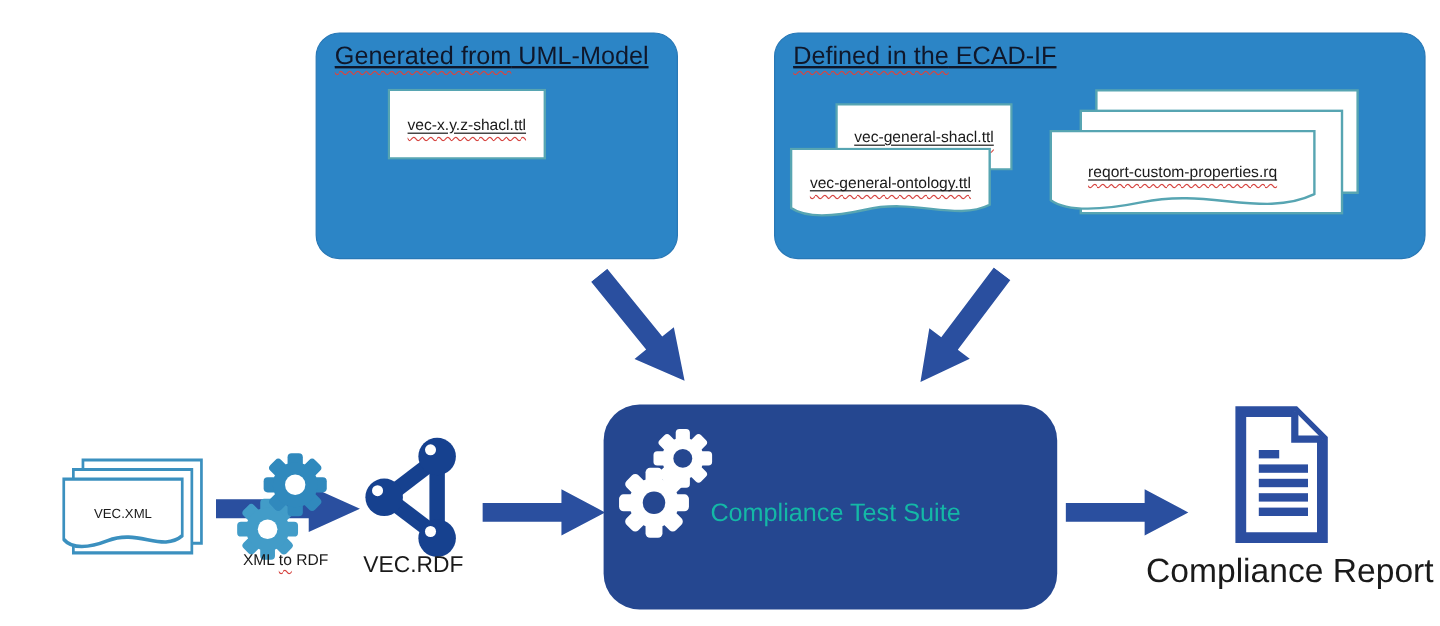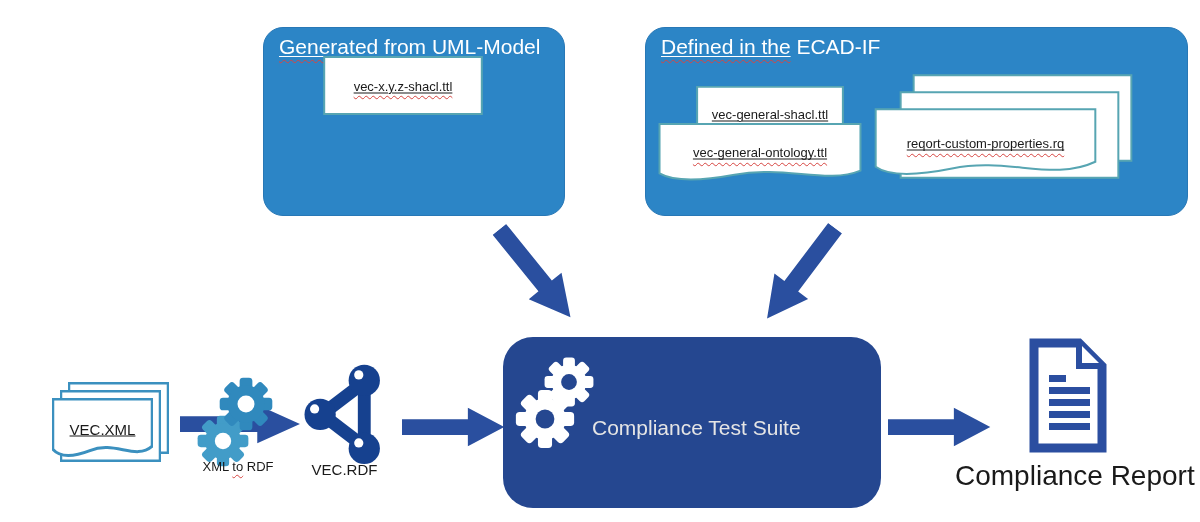--- a/index.html
+++ b/index.html
@@ -14,71 +14,71 @@
     --gear-dark:#3089BD;
     --gear-light:#429CC8;
     --squig:#D64541;
     --ink:#1a1a1a;
   }
   html,body{margin:0;padding:0;background:#fff;}
   .stage{position:relative;width:1200px;height:522px;background:#fff;overflow:hidden;
          font-family:"Liberation Sans",sans-serif;color:var(--ink);}
   .bluebox{position:absolute;background:var(--box-blue);border:1px solid var(--box-border);
            border-radius:20px;box-sizing:border-box;}
-  .box-title{position:absolute;left:15px;top:7px;color:#ffffff;font-size:21px;white-space:nowrap;}
+  .box-title{position:absolute;left:15px;top:7px;color:#0f172a;font-size:21px;white-space:nowrap;text-decoration:underline;}
   .u{text-decoration:underline;text-decoration-thickness:1px;text-underline-offset:2px;}
   .squig{text-decoration:underline wavy var(--squig);text-decoration-thickness:1px;text-underline-offset:5px;}
   .squig-only{text-decoration:underline wavy var(--squig);text-decoration-thickness:1px;text-underline-offset:3px;}
   .paper{position:absolute;}
   .paper > svg{position:absolute;left:0;top:0;width:100%;height:100%;}
   .pshape{fill:#fff;stroke:var(--paper-border);stroke-width:2;vector-effect:non-scaling-stroke;}
   .xml-shape{fill:#fff;stroke:var(--xml-border);stroke-width:3;vector-effect:non-scaling-stroke;}
   .plabel{position:absolute;left:0;right:0;text-align:center;font-size:13px;white-space:nowrap;}
   .plabel.mid{top:50%;transform:translateY(-50%);}
   .plabel.wavy{top:42%;transform:translateY(-50%);}
   .arrow{position:absolute;}
   .arrow svg{display:block;width:100%;height:100%;}
-  .caption{position:absolute;text-align:center;font-size:15px;white-space:nowrap;}
+  .caption{position:absolute;text-align:center;font-size:19px;white-space:nowrap;}
   .caption.big{font-size:28px;}
   .gear{position:absolute;}
   .gear-dark .gear-body{fill:var(--gear-dark);} .gear-dark .gear-hole{fill:#fff;}
   .gear-light .gear-body{fill:var(--gear-light);} .gear-light .gear-hole{fill:#fff;}
   .gear-white .gear-body{fill:#fff;} .gear-white .gear-hole{fill:var(--navy);}
   .suitebox{position:absolute;background:var(--navy);border-radius:30px;}
   .suite-label{position:absolute;left:89px;top:10px;bottom:0;display:flex;align-items:center;
-               color:#e5e5e5;font-size:21px;white-space:nowrap;}
+               color:#14b8a6;font-size:21px;white-space:nowrap;}
 </style>
 </head>
 <body>
 
 <div class="stage">
 
   <div class="bluebox" style="left:263px;top:27px;width:302px;height:189px;">
     <div class="box-title"><span class="u"><span class="squig">Generated from</span></span><span> UML-Model</span></div>
 
-    <div class="paper" style="left:59px;top:28px;width:160px;height:59px;">
+    <div class="paper" style="left:59px;top:46px;width:132px;height:59px;">
       <svg viewBox="0 0 200 100" preserveAspectRatio="none">
           <rect class="pshape" x="1.5" y="1.5" width="197" height="97"></rect>
         </svg>
       <span class="plabel mid u"><span class="squig">vec-x.y.z-shacl.ttl</span></span>
     </div>
 
   </div>
 
   <div class="bluebox" style="left:645px;top:27px;width:543px;height:189px;">
     <div class="box-title"><span class="u"><span class="squig">Defined in the</span></span><span> ECAD-IF</span></div>
 
     <div class="paper" style="left:50px;top:58px;width:124px;height:56px;padding-left:24px;">
       <svg viewBox="0 0 200 100" preserveAspectRatio="none">
           <rect class="pshape" x="1.5" y="1.5" width="197" height="97"></rect>
         </svg>
       <span class="plabel mid u"><span class="squig">vec-general-shacl.ttl</span></span>
     </div>
 
-    <div class="paper" style="left:12px;top:95px;width:204px;height:70px;">
+    <div class="paper" style="left:12px;top:95px;width:168px;height:70px;">
       <svg viewBox="0 0 200 100" preserveAspectRatio="none">
           <path class="pshape" d="M1.5,1.5 H198.5 V68 C165,88 125,60 75,74 C45,82 16,84 1.5,72 Z"></path>
         </svg>
       <span class="plabel wavy u"><span class="squig">vec-general-ontology.ttl</span></span>
     </div>
 
     <div class="paper" style="left:266px;top:46px;width:221px;height:88px;">
       <svg viewBox="0 0 200 100" preserveAspectRatio="none">
           <rect class="pshape" x="1.5" y="1.5" width="197" height="97"></rect>
         </svg>
@@ -114,21 +114,21 @@
   </div>
   <div class="paper" style="left:60px;top:390px;width:101px;height:72px;">
     <svg viewBox="0 0 200 100" preserveAspectRatio="none">
         <rect class="xml-shape" x="1.5" y="1.5" width="197" height="97"></rect>
       </svg>
   </div>
   <div class="paper" style="left:52px;top:398px;width:101px;height:73px;">
     <svg viewBox="0 0 200 100" preserveAspectRatio="none">
         <path class="xml-shape" d="M1.5,1.5 H198.5 V66 C165,86 125,58 75,72 C45,80 16,82 1.5,70 Z"></path>
       </svg>
-    <span class="plabel wavy" style="font-size:15px;text-decoration:underline;">VEC.XML</span>
+    <span class="plabel wavy" style="font-size:11px;">VEC.XML</span>
   </div>
 
   <div class="arrow" style="left:180px;top:403px;width:122px;height:42px;">
     <svg viewBox="0 0 120 48" preserveAspectRatio="none">
         <polygon points="0,15 76,15 76,2 118,24 76,46 76,33 0,33" fill="#2A4F9F"></polygon>
       </svg>
   </div>
   <svg class="gear gear-light" style="left:196px;top:414px;width:54px;height:54px;" viewBox="-33 -33 66 66">
     <g class="gear-body">
       <rect x="-7.5" y="-31" width="15" height="62" rx="4"></rect>

